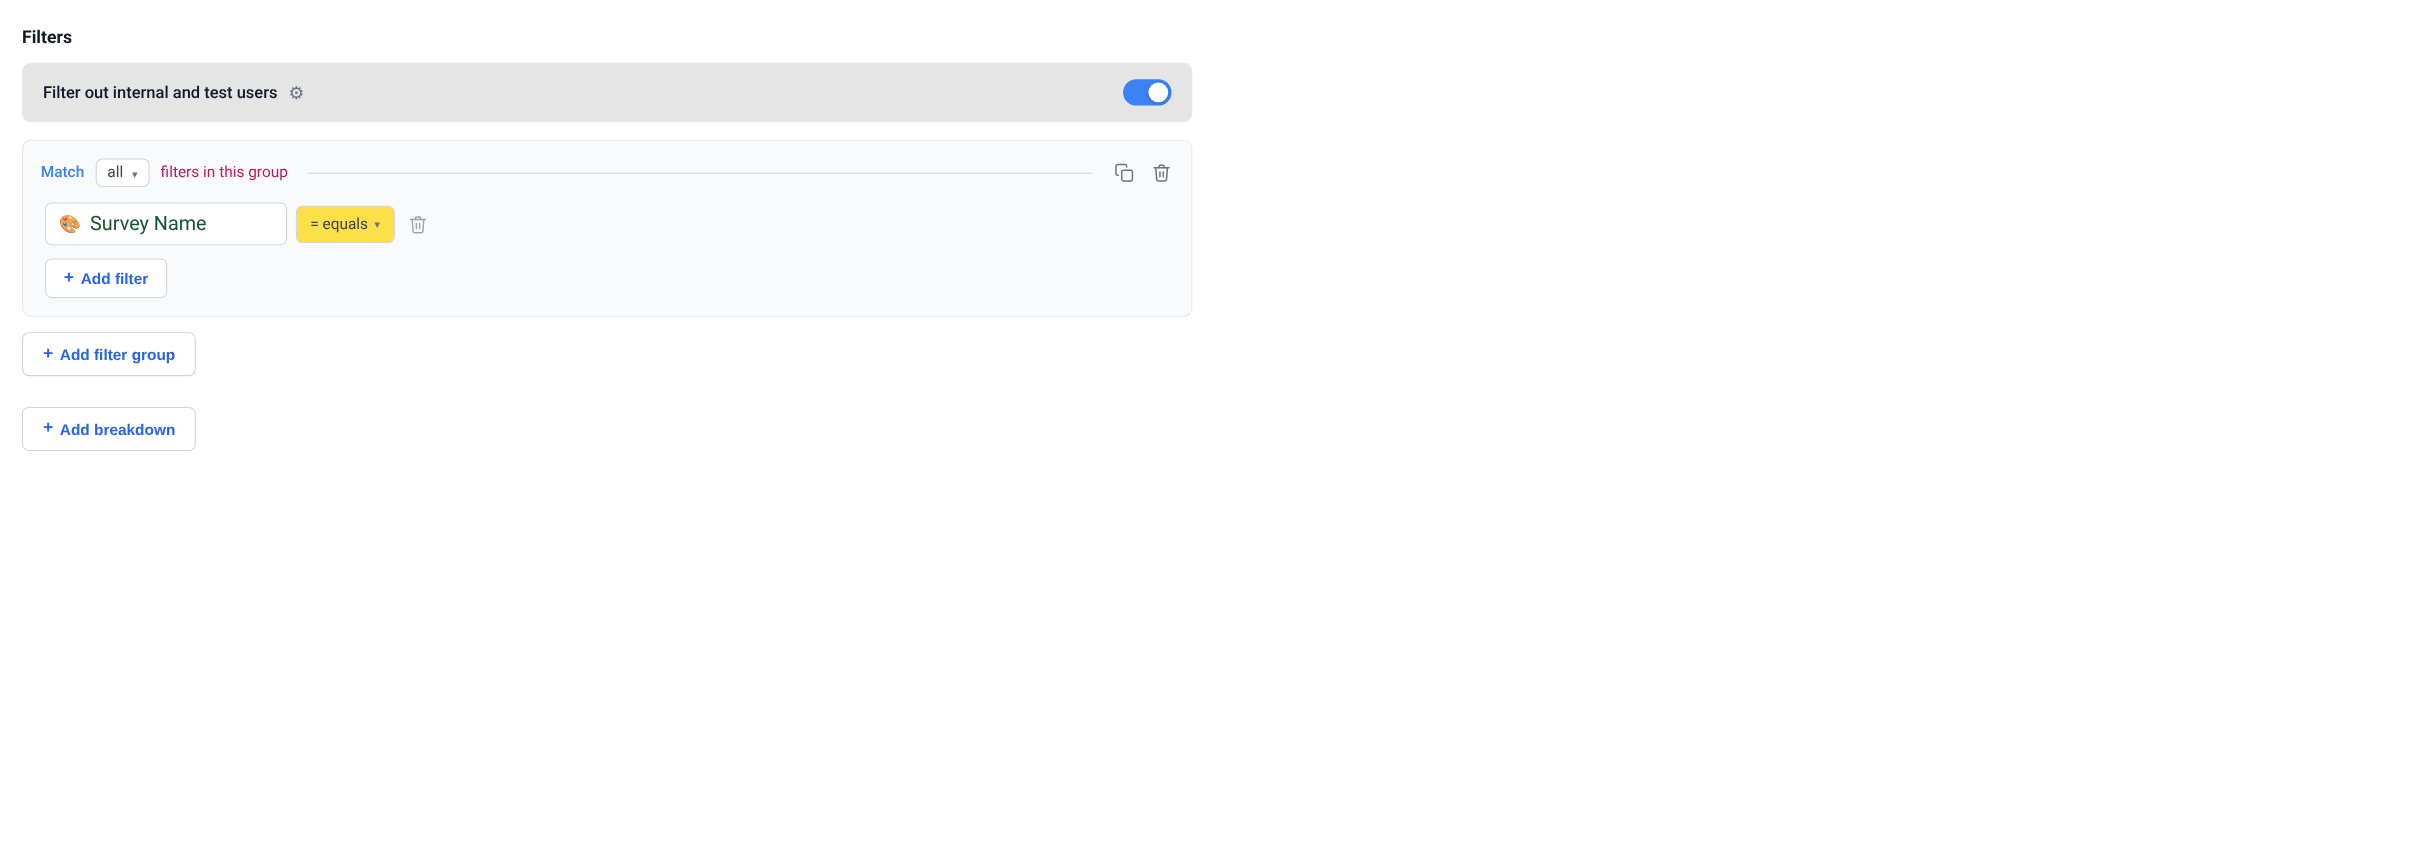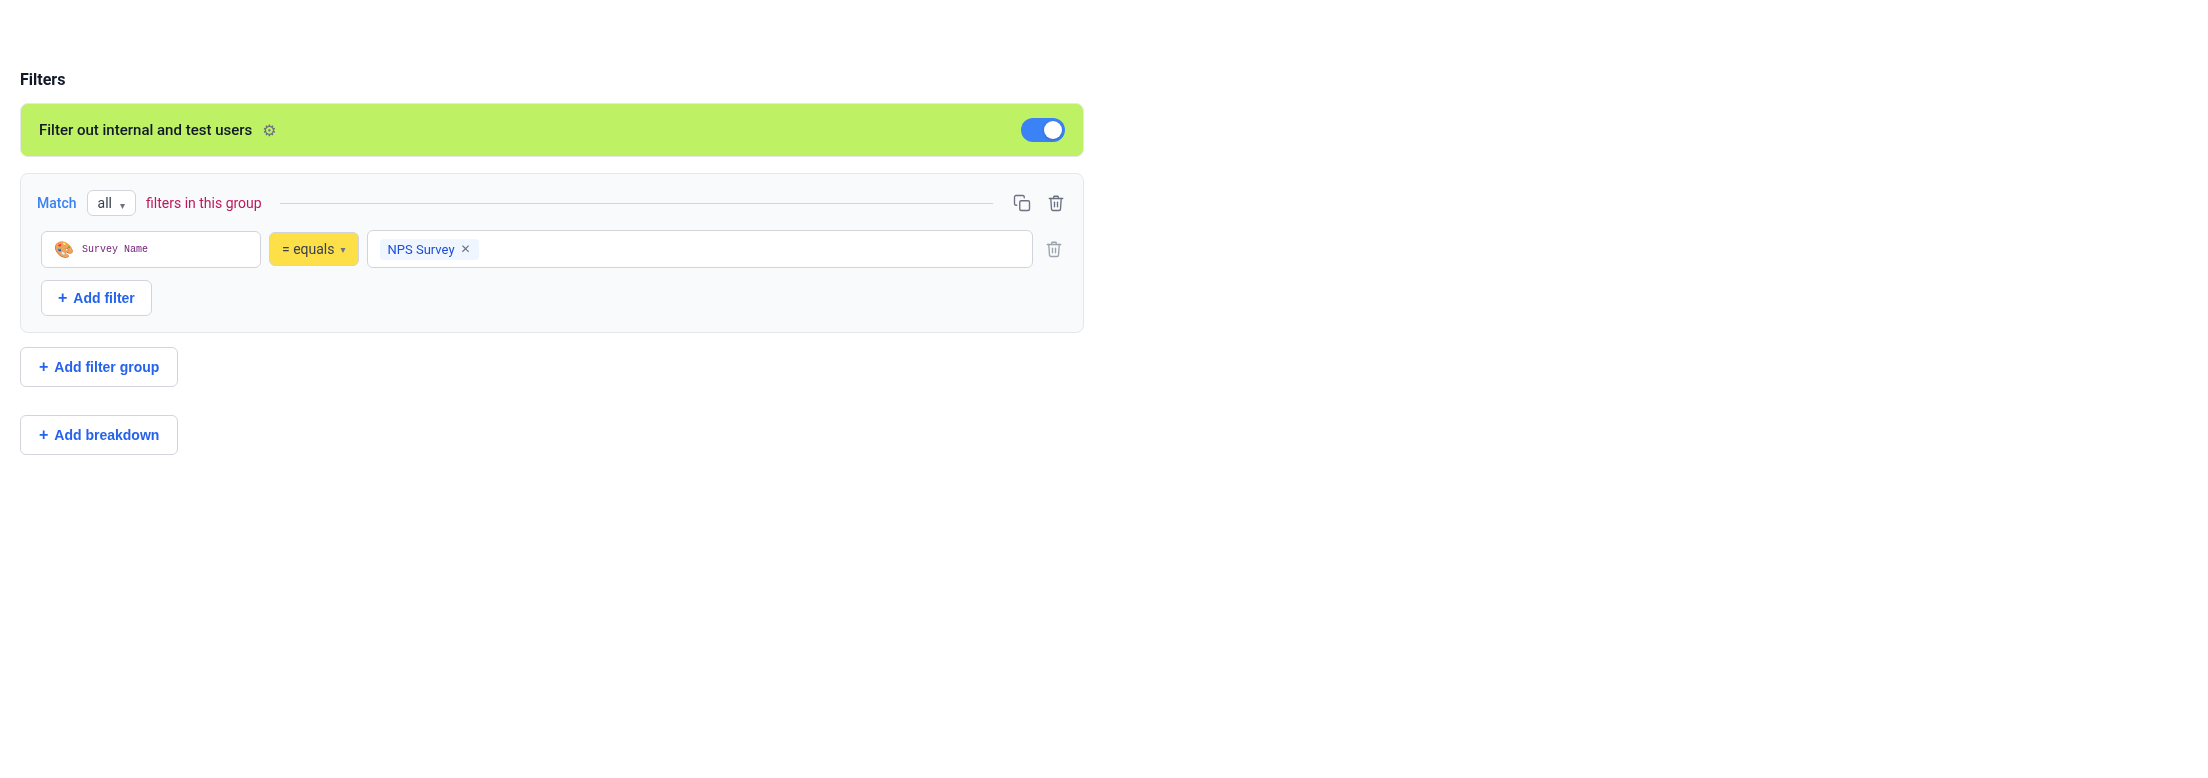--- a/index.html
+++ b/index.html
@@ -15,31 +15,30 @@
       font-size: 14px;
       padding: 24px 20px;
       width: 100%;
       max-width: 1104px;
     }
 
     .section-title {
       font-size: 16px;
       font-weight: 700;
       margin-bottom: 14px;
-      margin-top: 46px;
     }
 
     .filter-out-box {
       display: flex;
       align-items: center;
       justify-content: space-between;
       border: 1px solid #e5e7eb;
       border-radius: 8px;
       padding: 14px 18px;
-      background: #bef264;
+      background: #e5e5e5;
       margin-bottom: 16px;
     }
 
     .filter-out-left {
       display: flex;
       align-items: center;
       gap: 10px;
       font-size: 15px;
       font-weight: 500;
     }
@@ -178,23 +177,22 @@
       background: #fff;
       min-width: 220px;
       cursor: pointer;
     }
 
     .survey-icon {
       font-size: 16px;
     }
 
     .field-label {
-      font-size: 10px;
-      color: #701a75;
-      font-family: Liberation Mono, monospace;
+      font-size: 18px;
+      color: #14532d;
     }
 
     .operator-select {
       display: flex;
       align-items: center;
       gap: 6px;
       border: 1px solid #d1d5db;
       border-radius: 6px;
       padding: 8px 12px;
       background: #fde047;
@@ -371,26 +369,20 @@
 
   <div class="filter-row">
     <div class="filter-field">
       <span class="survey-icon">🎨</span>
       <span class="field-label">Survey Name</span>
     </div>
     <div class="operator-select">
       <span>= equals</span>
       <span class="chevron-icon">▾</span>
     </div>
-    <div class="value-container">
-      <div class="value-tag">
-        <span>NPS Survey</span>
-        <span class="tag-remove">✕</span>
-      </div>
-    </div>
     <button class="delete-filter-btn">
       <svg width="18" height="18" viewBox="0 0 24 24" fill="none" stroke="currentColor" stroke-width="1.8" stroke-linecap="round" stroke-linejoin="round">
         <polyline points="3 6 5 6 21 6"></polyline>
         <path d="M19 6l-1 14a2 2 0 0 1-2 2H8a2 2 0 0 1-2-2L5 6"></path>
         <path d="M10 11v6"></path>
         <path d="M14 11v6"></path>
         <path d="M9 6V4a1 1 0 0 1 1-1h4a1 1 0 0 1 1 1v2"></path>
       </svg>
     </button>
   </div>

